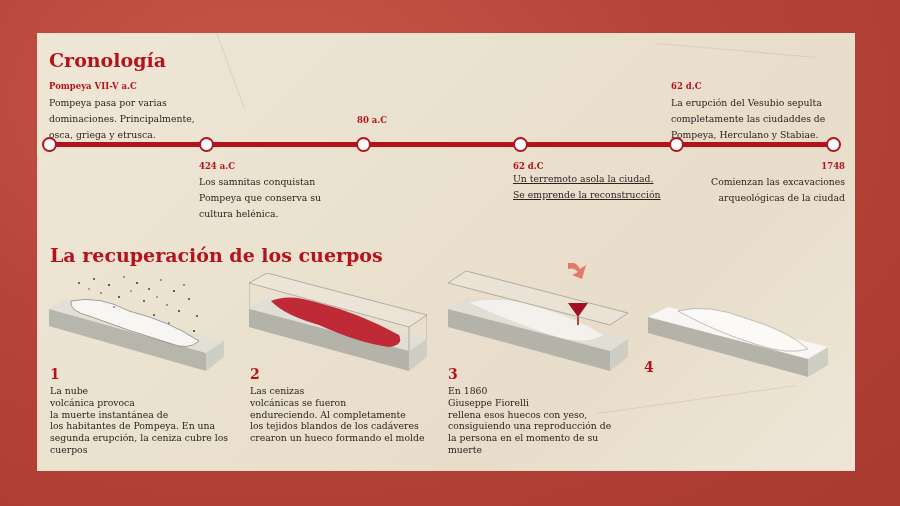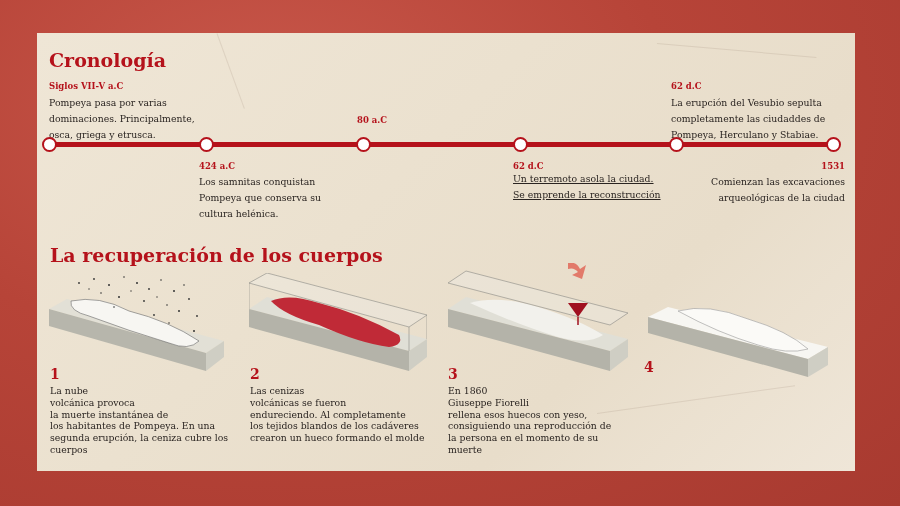--- a/index.html
+++ b/index.html
@@ -28,21 +28,21 @@
 </head>
 <body>
 
 <div class="card">
   <div class="crack" style="left:180px;top:0;width:80px;transform:rotate(70deg);"></div>
   <div class="crack" style="left:620px;top:10px;width:160px;transform:rotate(5deg);"></div>
   <div class="crack" style="left:560px;top:380px;width:200px;transform:rotate(-8deg);"></div>
 
   <div class="h1" style="left:12px;top:16px;">Cronología</div>
 
-  <div class="date" style="left:12px;top:48px;">Siglos VII-V a.C</div>
+  <div class="date" style="left:12px;top:48px;">Pompeya VII-V a.C</div>
   <div class="evt" style="left:12px;top:62px;width:170px;">Pompeya pasa por varias dominaciones. Principalmente, osca, griega y etrusca.</div>
 
   <div class="date" style="left:320px;top:48px;margin-top:34px;">80 a.C</div>
 
   <div class="date" style="left:634px;top:48px;">62 d.C</div>
   <div class="evt" style="left:634px;top:62px;width:160px;">La erupción del Vesubio sepulta completamente las ciudaddes de Pompeya, Herculano y Stabiae.</div>
 
   <div class="timeline"></div>
   <div class="dot" style="left:5px;"></div>
   <div class="dot" style="left:162px;"></div>
@@ -50,21 +50,21 @@
   <div class="dot" style="left:476px;"></div>
   <div class="dot" style="left:632px;"></div>
   <div class="dot" style="left:789px;"></div>
 
   <div class="date" style="left:162px;top:128px;">424 a.C</div>
   <div class="evt" style="left:162px;top:141px;width:140px;">Los samnitas conquistan Pompeya que conserva su cultura helénica.</div>
 
   <div class="date" style="left:476px;top:128px;">62 d.C</div>
   <div class="evt" style="left:476px;top:138px;width:150px;text-decoration:underline;">Un terremoto asola la ciudad. Se emprende la reconstrucción</div>
 
-  <div class="date right" style="left:680px;top:128px;width:128px;">1531</div>
+  <div class="date right" style="left:680px;top:128px;width:128px;">1748</div>
   <div class="evt right" style="left:668px;top:141px;width:140px;">Comienzan las excavaciones arqueológicas de la ciudad</div>
 
   <div class="h1" style="left:13px;top:211px;">La recuperación de los cuerpos</div>
 
   <svg class="illus" style="left:12px;top:238px;" width="175" height="100" viewBox="0 0 175 100">
     <polygon points="0,38 18,28 175,70 157,82" fill="#e2e0d6"></polygon>
     <polygon points="0,38 157,82 157,100 0,55" fill="#b7b6ac"></polygon>
     <polygon points="157,82 175,70 175,86 157,100" fill="#cfcec4"></polygon>
     <path d="M22,30 Q50,24 80,40 Q120,50 150,70 Q140,80 120,72 Q80,60 40,45 Q20,40 22,30Z" fill="#f7f6f2" stroke="#666" stroke-width="0.6"></path>
     <g fill="#333">

